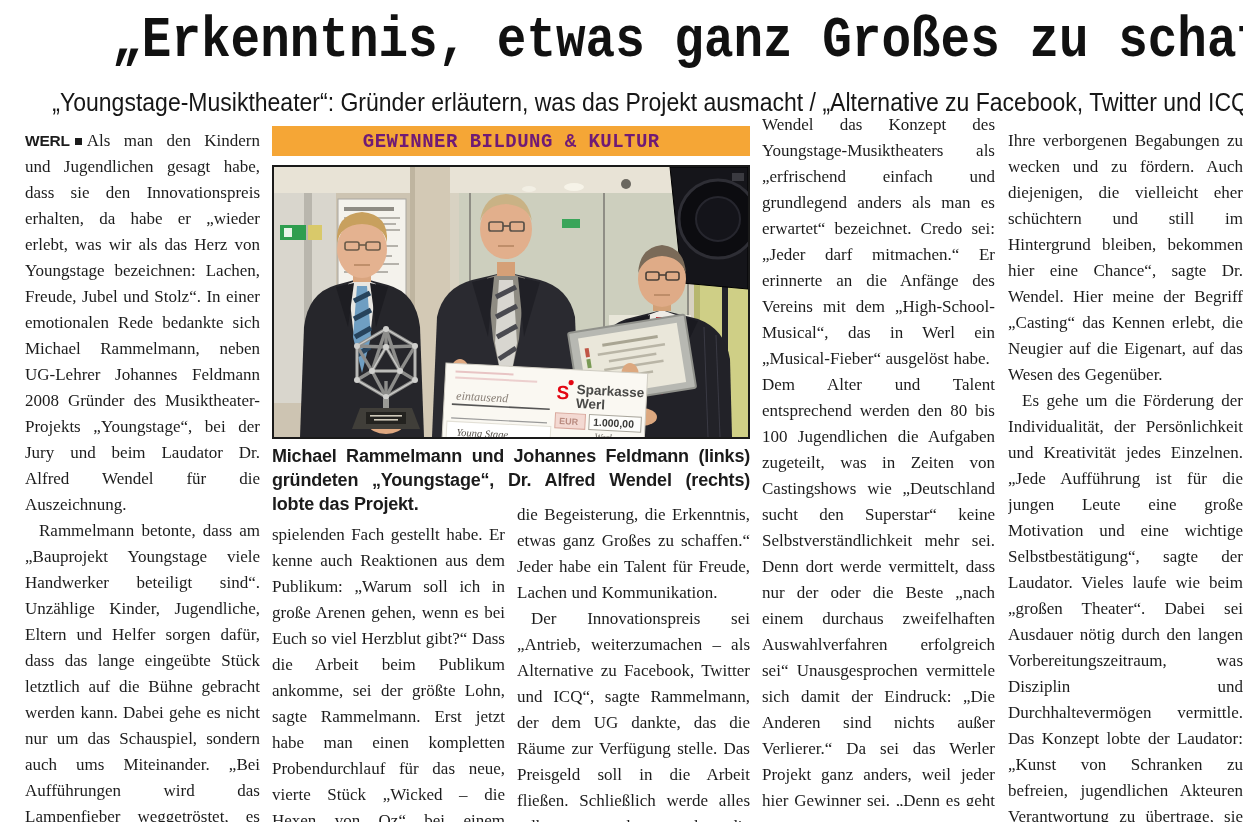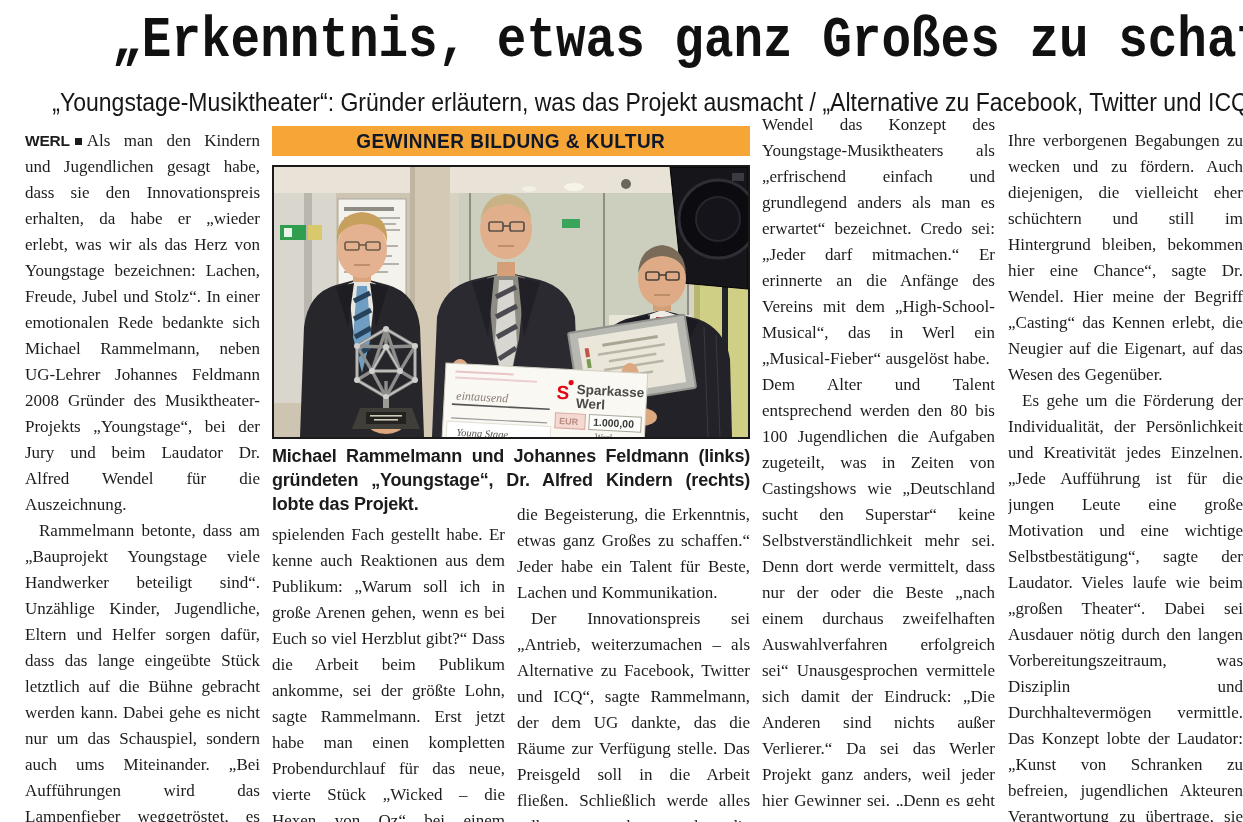--- a/index.html
+++ b/index.html
@@ -23,21 +23,21 @@
   .col2{left:272px; top:502px;width:233px;height:320px;margin-top:20px;}
   .col3{left:517px; top:502px;width:233px;height:320px;}
   .col4{left:762px; top:112px;width:233px;height:694px;}
   .col5{left:1008px;top:128px;width:235px;height:694px;}
   .werl{font-family:"Liberation Sans",sans-serif;font-weight:bold;font-size:15.5px;letter-spacing:-.2px;}
   .sq{display:inline-block;width:7px;height:7px;background:#1c1c1c;margin:0 5px 1px 5px;}
   .byline{font-weight:bold;}
   
   .feature{position:absolute;left:272px;top:126px;width:478px;}
   .banner{height:30px;background:#f5a636;display:flex;align-items:center;justify-content:center;
-          font-family:Liberation Sans, sans-serif;font-weight:bold;font-size:20px;color:#0f172a;
+          font-family:Liberation Mono, monospace;font-weight:bold;font-size:20px;color:#701a75;
           letter-spacing:.5px;white-space:nowrap;}
   .banner .cond{display:inline-block;transform:scaleX(.95);}
   .photo{margin-top:9px;width:474px;height:270px;border:2px solid #1a1a1a;background:#cdc4b2;}
   .photo svg{display:block;}
   .caption{margin-top:5px;font-family:"Liberation Sans",sans-serif;font-weight:bold;
            font-size:18px;line-height:24px;color:#1b1b1b;text-align:justify;text-align-last:left;
            letter-spacing:-.2px;}
 </style>
 </head>
 <body>
@@ -250,29 +250,29 @@
           <text x="150" y="55" font-family="Liberation Sans, sans-serif" font-weight="bold" font-size="10.5" fill="#3a3a38">1.000,00</text>
           <rect x="4" y="58" width="104" height="21" fill="#ffffff" stroke="#e3e0d6"></rect>
           <text x="14" y="72" font-family="Liberation Serif, serif" font-style="italic" font-size="10.5" fill="#55504a">Young Stage</text>
           <text x="152" y="69" font-family="Liberation Serif, serif" font-style="italic" font-size="9.5" fill="#6a665e">Werl</text>
           <rect x="140" y="72" width="52" height="1" fill="#9a968c"></rect>
           <rect x="146" y="76" width="40" height="1" fill="#b5b2a8"></rect>
         </g>
       </svg>
     </div>
 
-    <div class="caption">Michael Rammelmann und Johannes Feldmann (links) gründeten „Youngstage“, Dr. Alfred Kindern (rechts) lobte das Projekt.</div>
+    <div class="caption">Michael Rammelmann und Johannes Feldmann (links) gründeten „Youngstage“, Dr. Alfred Wendel (rechts) lobte das Projekt.</div>
   </div>
 
   <div class="col col2">
     <p class="flow"><span>spielenden Fach gestellt habe. Er kenne auch Reaktionen aus dem Publikum: „Warum soll ich in große Arenen gehen, wenn es bei Euch so viel Herzblut gibt?“ Dass die Arbeit beim Publikum ankomme, sei der größte Lohn, sagte Rammelmann. Erst jetzt habe man einen kompletten Probendurchlauf für das neue, vierte Stück „Wicked – die Hexen von Oz“ bei einem gemeinsamen Wochenende gehabt. „Und da war es wieder: das Fühlen,</span></p>
   </div>
 
   <div class="col col3">
-    <p><span>die Begeisterung, die Erkenntnis, etwas ganz Großes zu schaffen.“ Jeder habe ein Talent für Beste, Lachen und Kommunikation.</span></p>
+    <p><span>die Begeisterung, die Erkenntnis, etwas ganz Großes zu schaffen.“ Jeder habe ein Talent für Freude, Lachen und Kommunikation.</span></p>
     <p class="indent"><span>Der Innovationspreis sei „Antrieb, weiterzumachen – als Alternative zu Facebook, Twitter und ICQ“, sagte Rammelmann, der dem UG dankte, das die Räume zur Verfügung stelle. Das Preisgeld soll in die Arbeit fließen. Schließlich werde alles selbst gemacht, auch die Kostüme.</span></p>
   </div>
 
   <div class="col col4">
     <p><span>Wendel das Konzept des Youngstage-Musiktheaters als „erfrischend einfach und grundlegend anders als man es erwartet“ bezeichnet. Credo sei: „Jeder darf mitmachen.“ Er erinnerte an die Anfänge des Vereins mit dem „High-School-Musical“, das in Werl ein „Musical-Fieber“ ausgelöst habe.</span></p>
     <p class="flow"><span>Dem Alter und Talent entsprechend werden den 80 bis 100 Jugendlichen die Aufgaben zugeteilt, was in Zeiten von Castingshows wie „Deutschland sucht den Superstar“ keine Selbstverständlichkeit mehr sei. Denn dort werde vermittelt, dass nur der oder die Beste „nach einem durchaus zweifelhaften Auswahlverfahren erfolgreich sei“ Unausgesprochen vermittele sich damit der Eindruck: „Die Anderen sind nichts außer Verlierer.“ Da sei das Werler Projekt ganz anders, weil jeder hier Gewinner sei. „Denn es geht um die Freude, mit anderen etwas zu erarbeiten, gemeinsam Musik zu machen und auch über eine längere Proben- und Vorbereitunggphase junge Leute zu begeistern.</span></p>
   </div>
 
   <div class="col col5">
     <p><span>Ihre verborgenen Begabungen zu wecken und zu fördern. Auch diejenigen, die vielleicht eher schüchtern und still im Hintergrund bleiben, bekommen hier eine Chance“, sagte Dr. Wendel. Hier meine der Begriff „Casting“ das Kennen erlebt, die Neugier auf die Eigenart, auf das Wesen des Gegenüber.</span></p>

